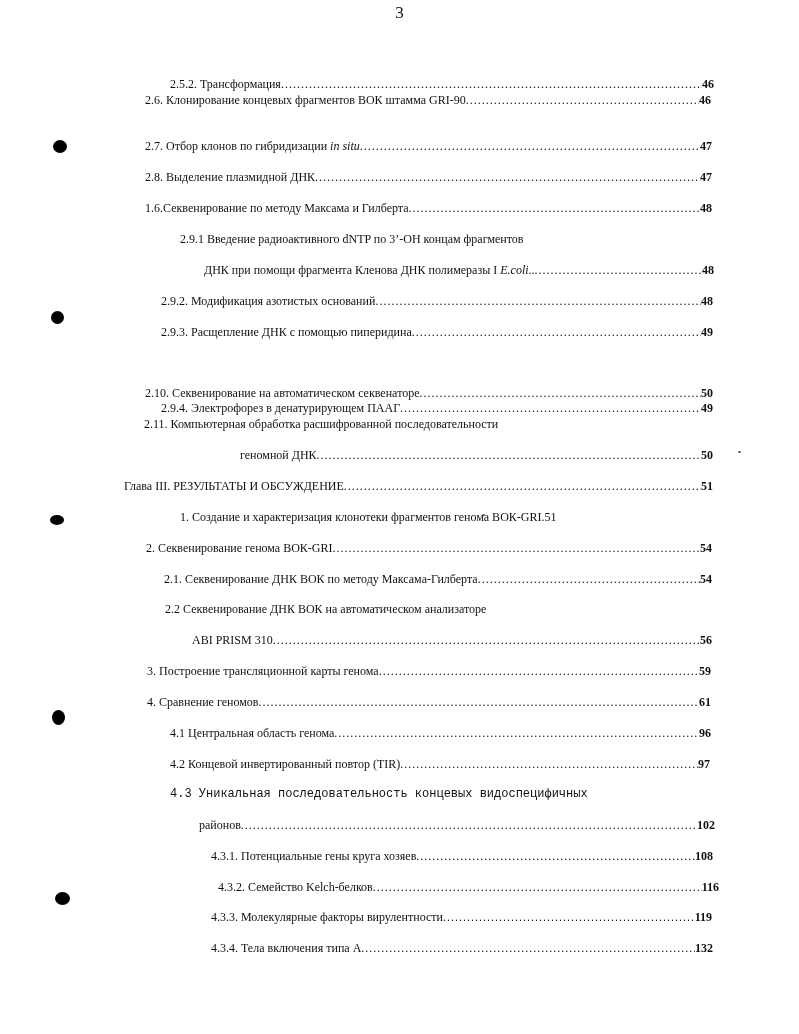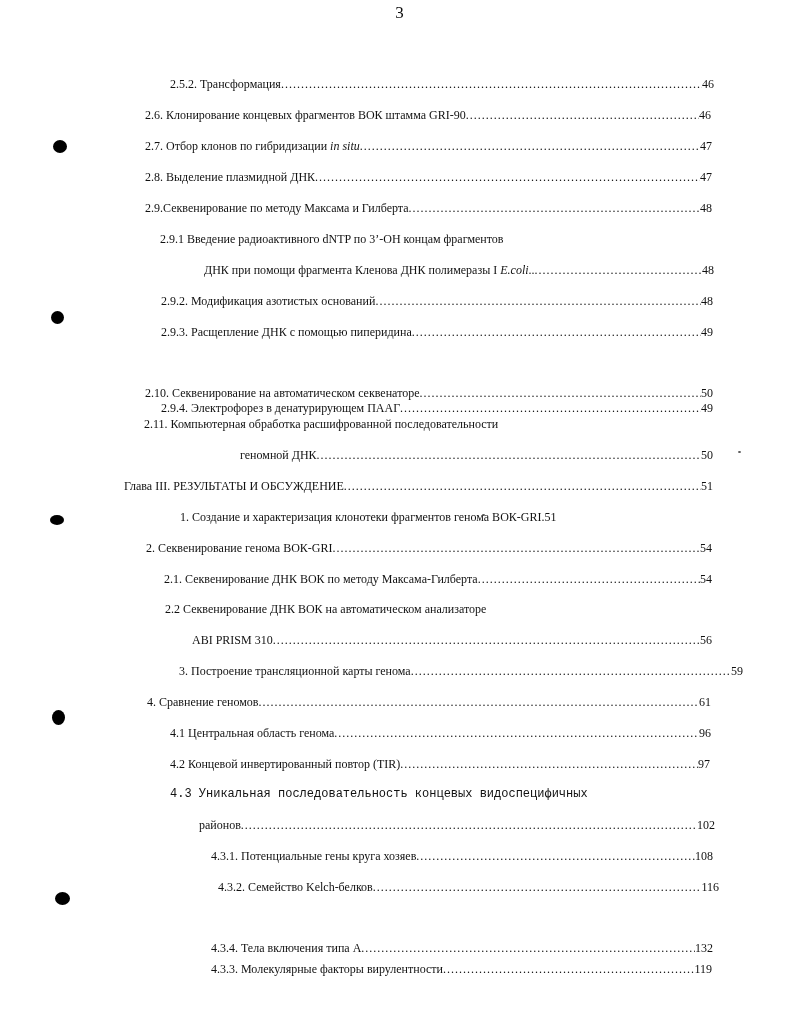--- a/index.html
+++ b/index.html
@@ -7,57 +7,57 @@
          font-family: "Liberation Serif", "DejaVu Serif", serif; color: #111; }
   .page-num { position: absolute; top: 3px; left: 0; width: 799px; text-align: center;
               font-size: 17px; }
   .toc { position: absolute; top: 0; left: 0; width: 799px; }
   .row { position: absolute; height: 24px; line-height: 24px; font-size: 12px;
          display: flex; align-items: baseline; white-space: nowrap; }
   .row .label { flex: 0 0 auto; }
   .row .label i { font-style: italic; }
   .row .dots { flex: 1 1 auto; overflow: hidden; letter-spacing: 1px; }
   .row .dots::before { content: "............................................................................................................................................................................................................"; }
-  .row .page { flex: 0 0 auto; }
+  .row .page { flex: 0 0 auto; font-weight: bold; }
   .row.nodots .dots::before { content: ""; }
   .mark { position: absolute; background: #000; border-radius: 50%; }
   .speck { position: absolute; background: #555; border-radius: 50%; }
 </style>
 </head>
 <body>
 
 <div class="page-num">3</div>
 
 <div class="toc" id="toc">
     <div class="row" style="left: 170px; top: 72px; width: 544px;">
       <span class="label">2.5.2. Трансформация </span>
       <span class="dots"></span>
       <span class="page">46</span>
     </div>
-    <div class="row" style="left: 145px; top: 103px; width: 566px;">
+    <div class="row" style="left: 145px; top: 88px; width: 566px;">
       <span class="label">2.6. Клонирование концевых фрагментов ВОК штамма GRI-90</span>
       <span class="dots"></span>
       <span class="page">46</span>
     </div>
     <div class="row" style="left: 145px; top: 134px; width: 567px;">
       <span class="label"><span>2.7. Отбор клонов по гибридизации </span><i>in situ</i></span>
       <span class="dots"></span>
       <span class="page">47</span>
     </div>
     <div class="row" style="left: 145px; top: 165px; width: 567px;">
       <span class="label">2.8. Выделение плазмидной ДНК</span>
       <span class="dots"></span>
       <span class="page">47</span>
     </div>
     <div class="row" style="left: 145px; top: 196px; width: 567px;">
-      <span class="label">2.9.Секвенирование по методу Максама и Гилберта </span>
+      <span class="label">1.6.Секвенирование по методу Максама и Гилберта </span>
       <span class="dots"></span>
       <span class="page">48</span>
     </div>
-    <div class="row nodots" style="left: 160px; top: 227px; width: 522px; align-items: flex-end;">
+    <div class="row nodots" style="left: 180px; top: 227px; width: 522px; align-items: flex-end;">
       <span class="label">2.9.1  Введение радиоактивного dNTP по 3’-OH концам фрагментов</span>
       <span class="dots"></span>
     </div>
     <div class="row" style="left: 204px; top: 258px; width: 510px;">
       <span class="label"><span>ДНК при помощи фрагмента Кленова ДНК полимеразы I </span><i>E.coli</i><span>..</span></span>
       <span class="dots"></span>
       <span class="page">48</span>
     </div>
     <div class="row" style="left: 161px; top: 289px; width: 552px;">
       <span class="label">2.9.2. Модификация азотистых оснований </span>
@@ -109,21 +109,21 @@
     </div>
     <div class="row nodots" style="left: 165px; top: 597px; width: 485px;">
       <span class="label">2.2  Секвенирование ДНК ВОК на автоматическом анализаторе</span>
       <span class="dots"></span>
     </div>
     <div class="row" style="left: 192px; top: 628px; width: 520px;">
       <span class="label">ABI PRISM 310</span>
       <span class="dots"></span>
       <span class="page">56</span>
     </div>
-    <div class="row" style="left: 147px; top: 659px; width: 564px; margin-left: 32px;">
+    <div class="row" style="left: 147px; top: 659px; width: 564px;">
       <span class="label">3.  Построение трансляционной карты генома</span>
       <span class="dots"></span>
       <span class="page">59</span>
     </div>
     <div class="row" style="left: 147px; top: 690px; width: 564px;">
       <span class="label">4.  Сравнение геномов</span>
       <span class="dots"></span>
       <span class="page">61</span>
     </div>
     <div class="row" style="left: 170px; top: 721px; width: 541px;">
@@ -148,21 +148,21 @@
     <div class="row" style="left: 211px; top: 844px; width: 502px;">
       <span class="label">4.3.1. Потенциальные гены круга хозяев</span>
       <span class="dots"></span>
       <span class="page">108</span>
     </div>
     <div class="row" style="left: 218px; top: 875px; width: 501px;">
       <span class="label">4.3.2. Семейство Kelch-белков</span>
       <span class="dots"></span>
       <span class="page">116</span>
     </div>
-    <div class="row" style="left: 211px; top: 957px; width: 501px;">
+    <div class="row" style="left: 211px; top: 905px; width: 501px;">
       <span class="label">4.3.3. Молекулярные факторы вирулентности</span>
       <span class="dots"></span>
       <span class="page">119</span>
     </div>
     <div class="row" style="left: 211px; top: 936px; width: 502px;">
       <span class="label">4.3.4. Тела включения типа А</span>
       <span class="dots"></span>
       <span class="page">132</span>
     </div>
   </div>

